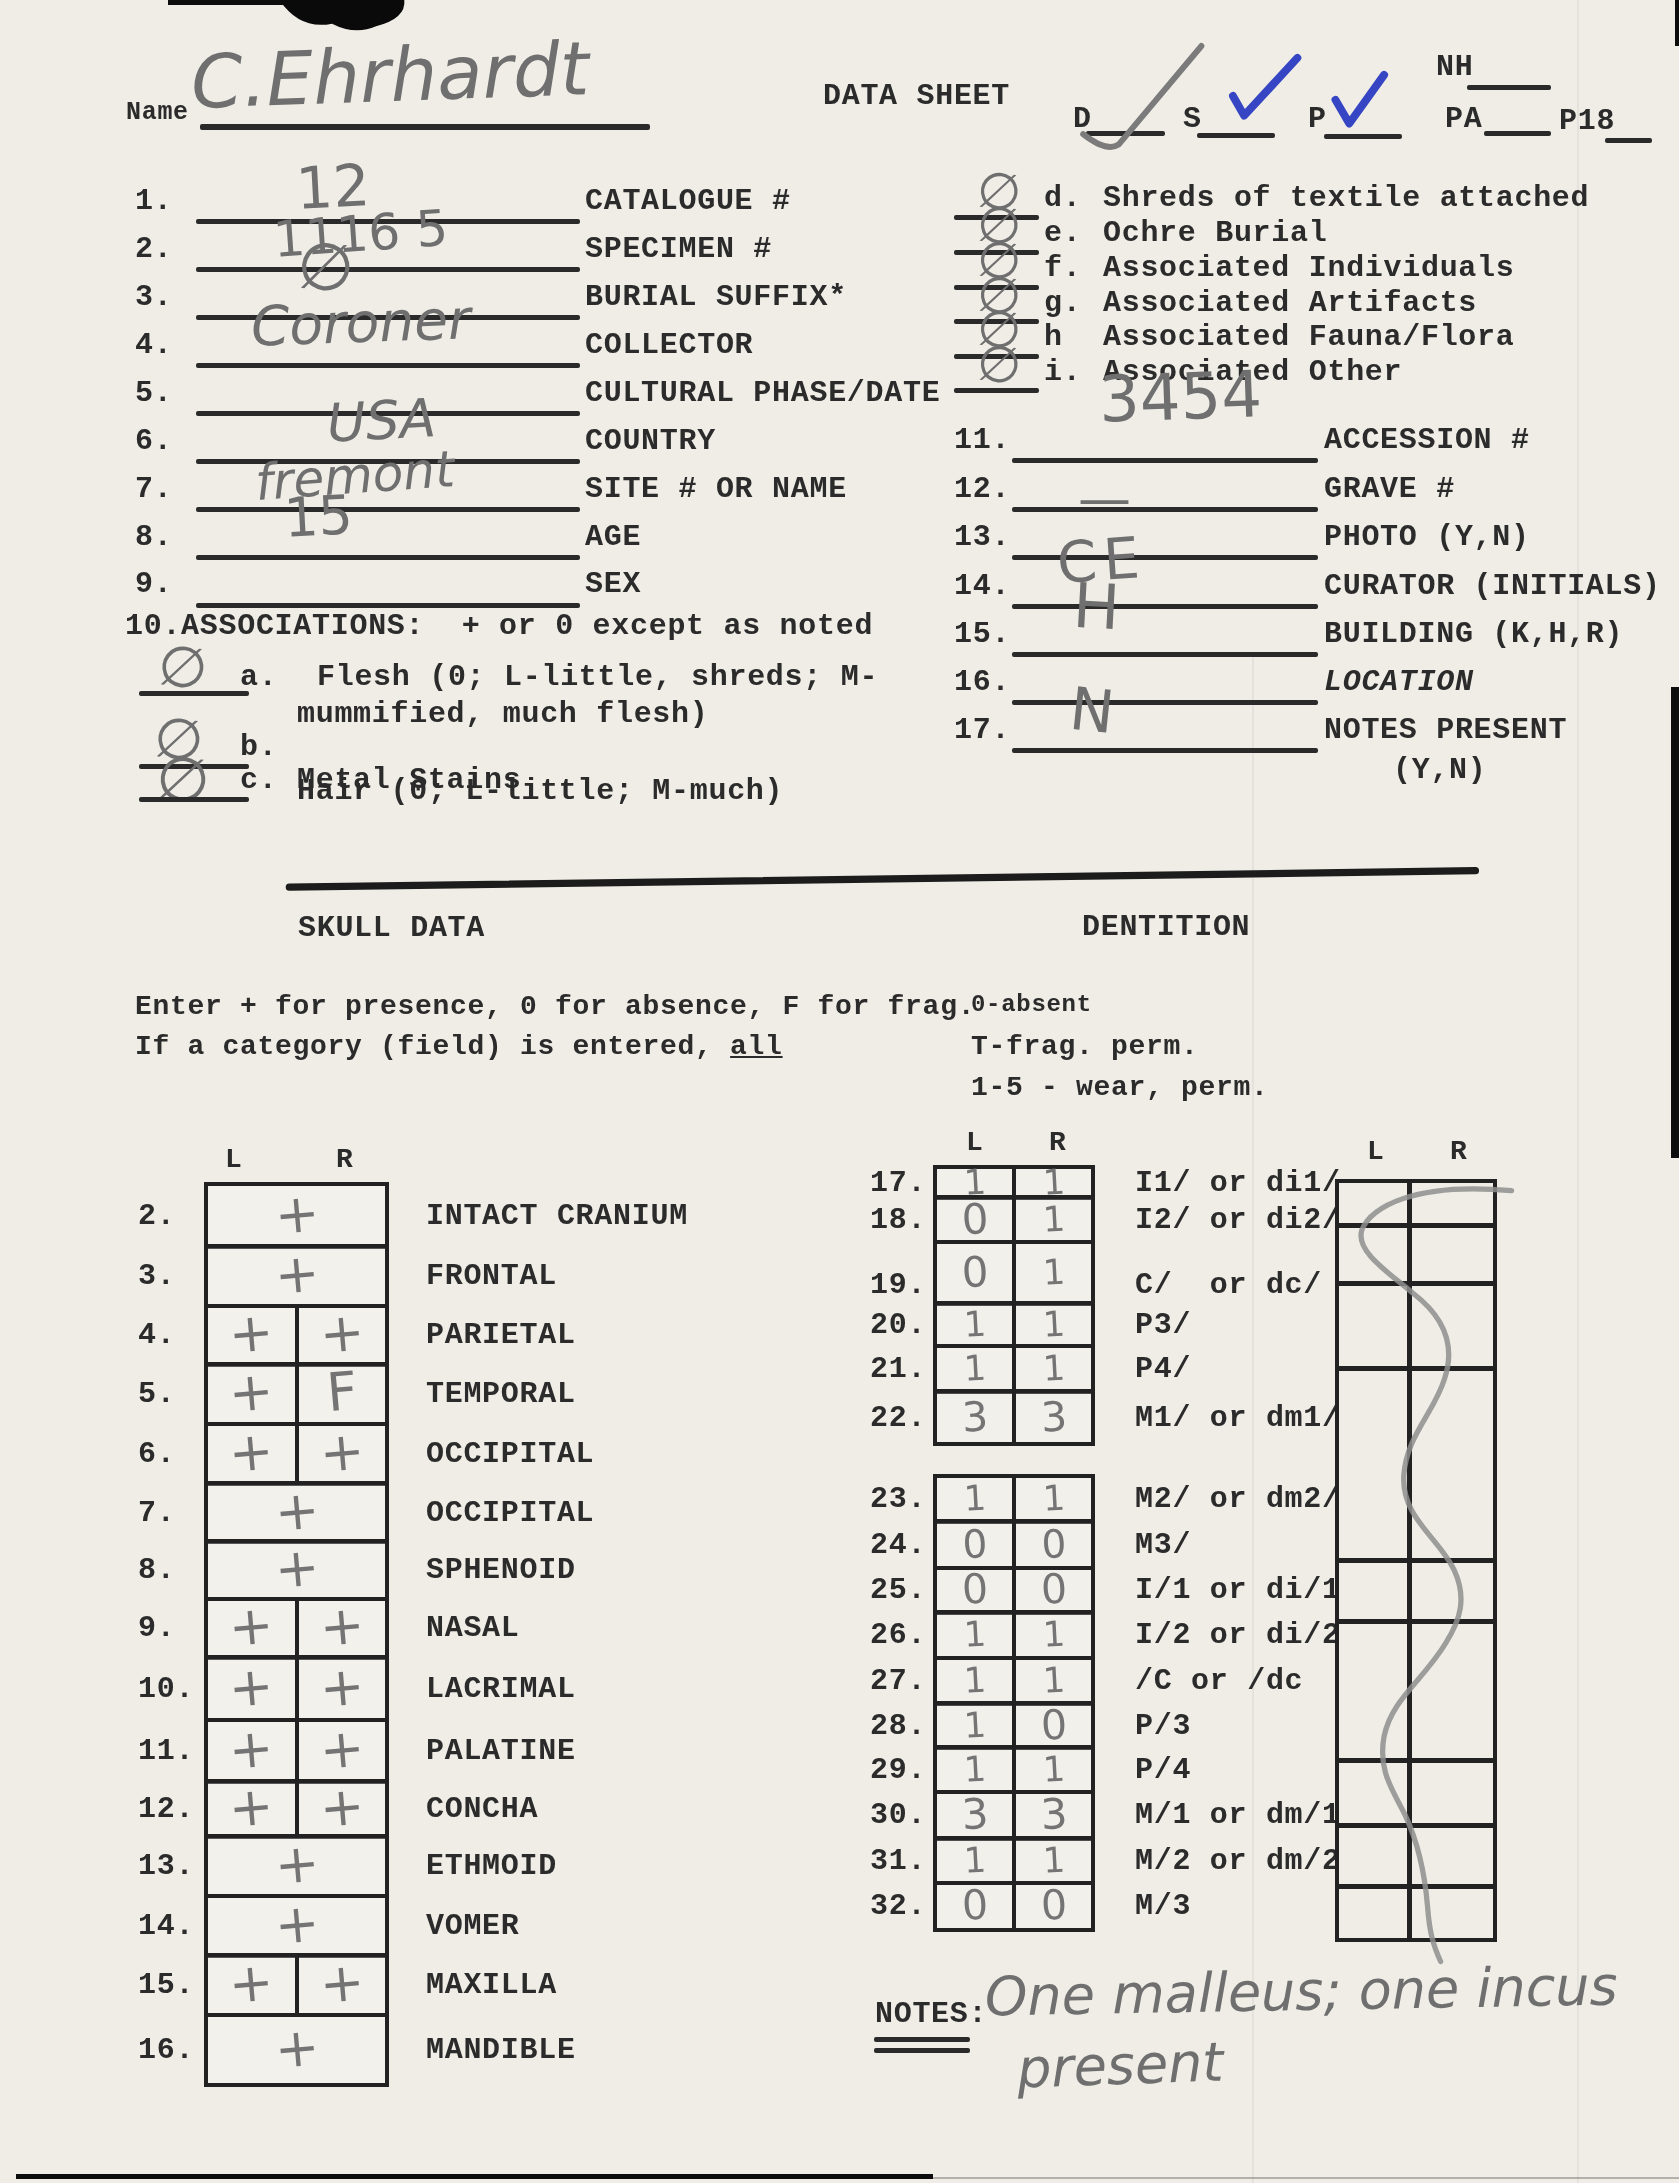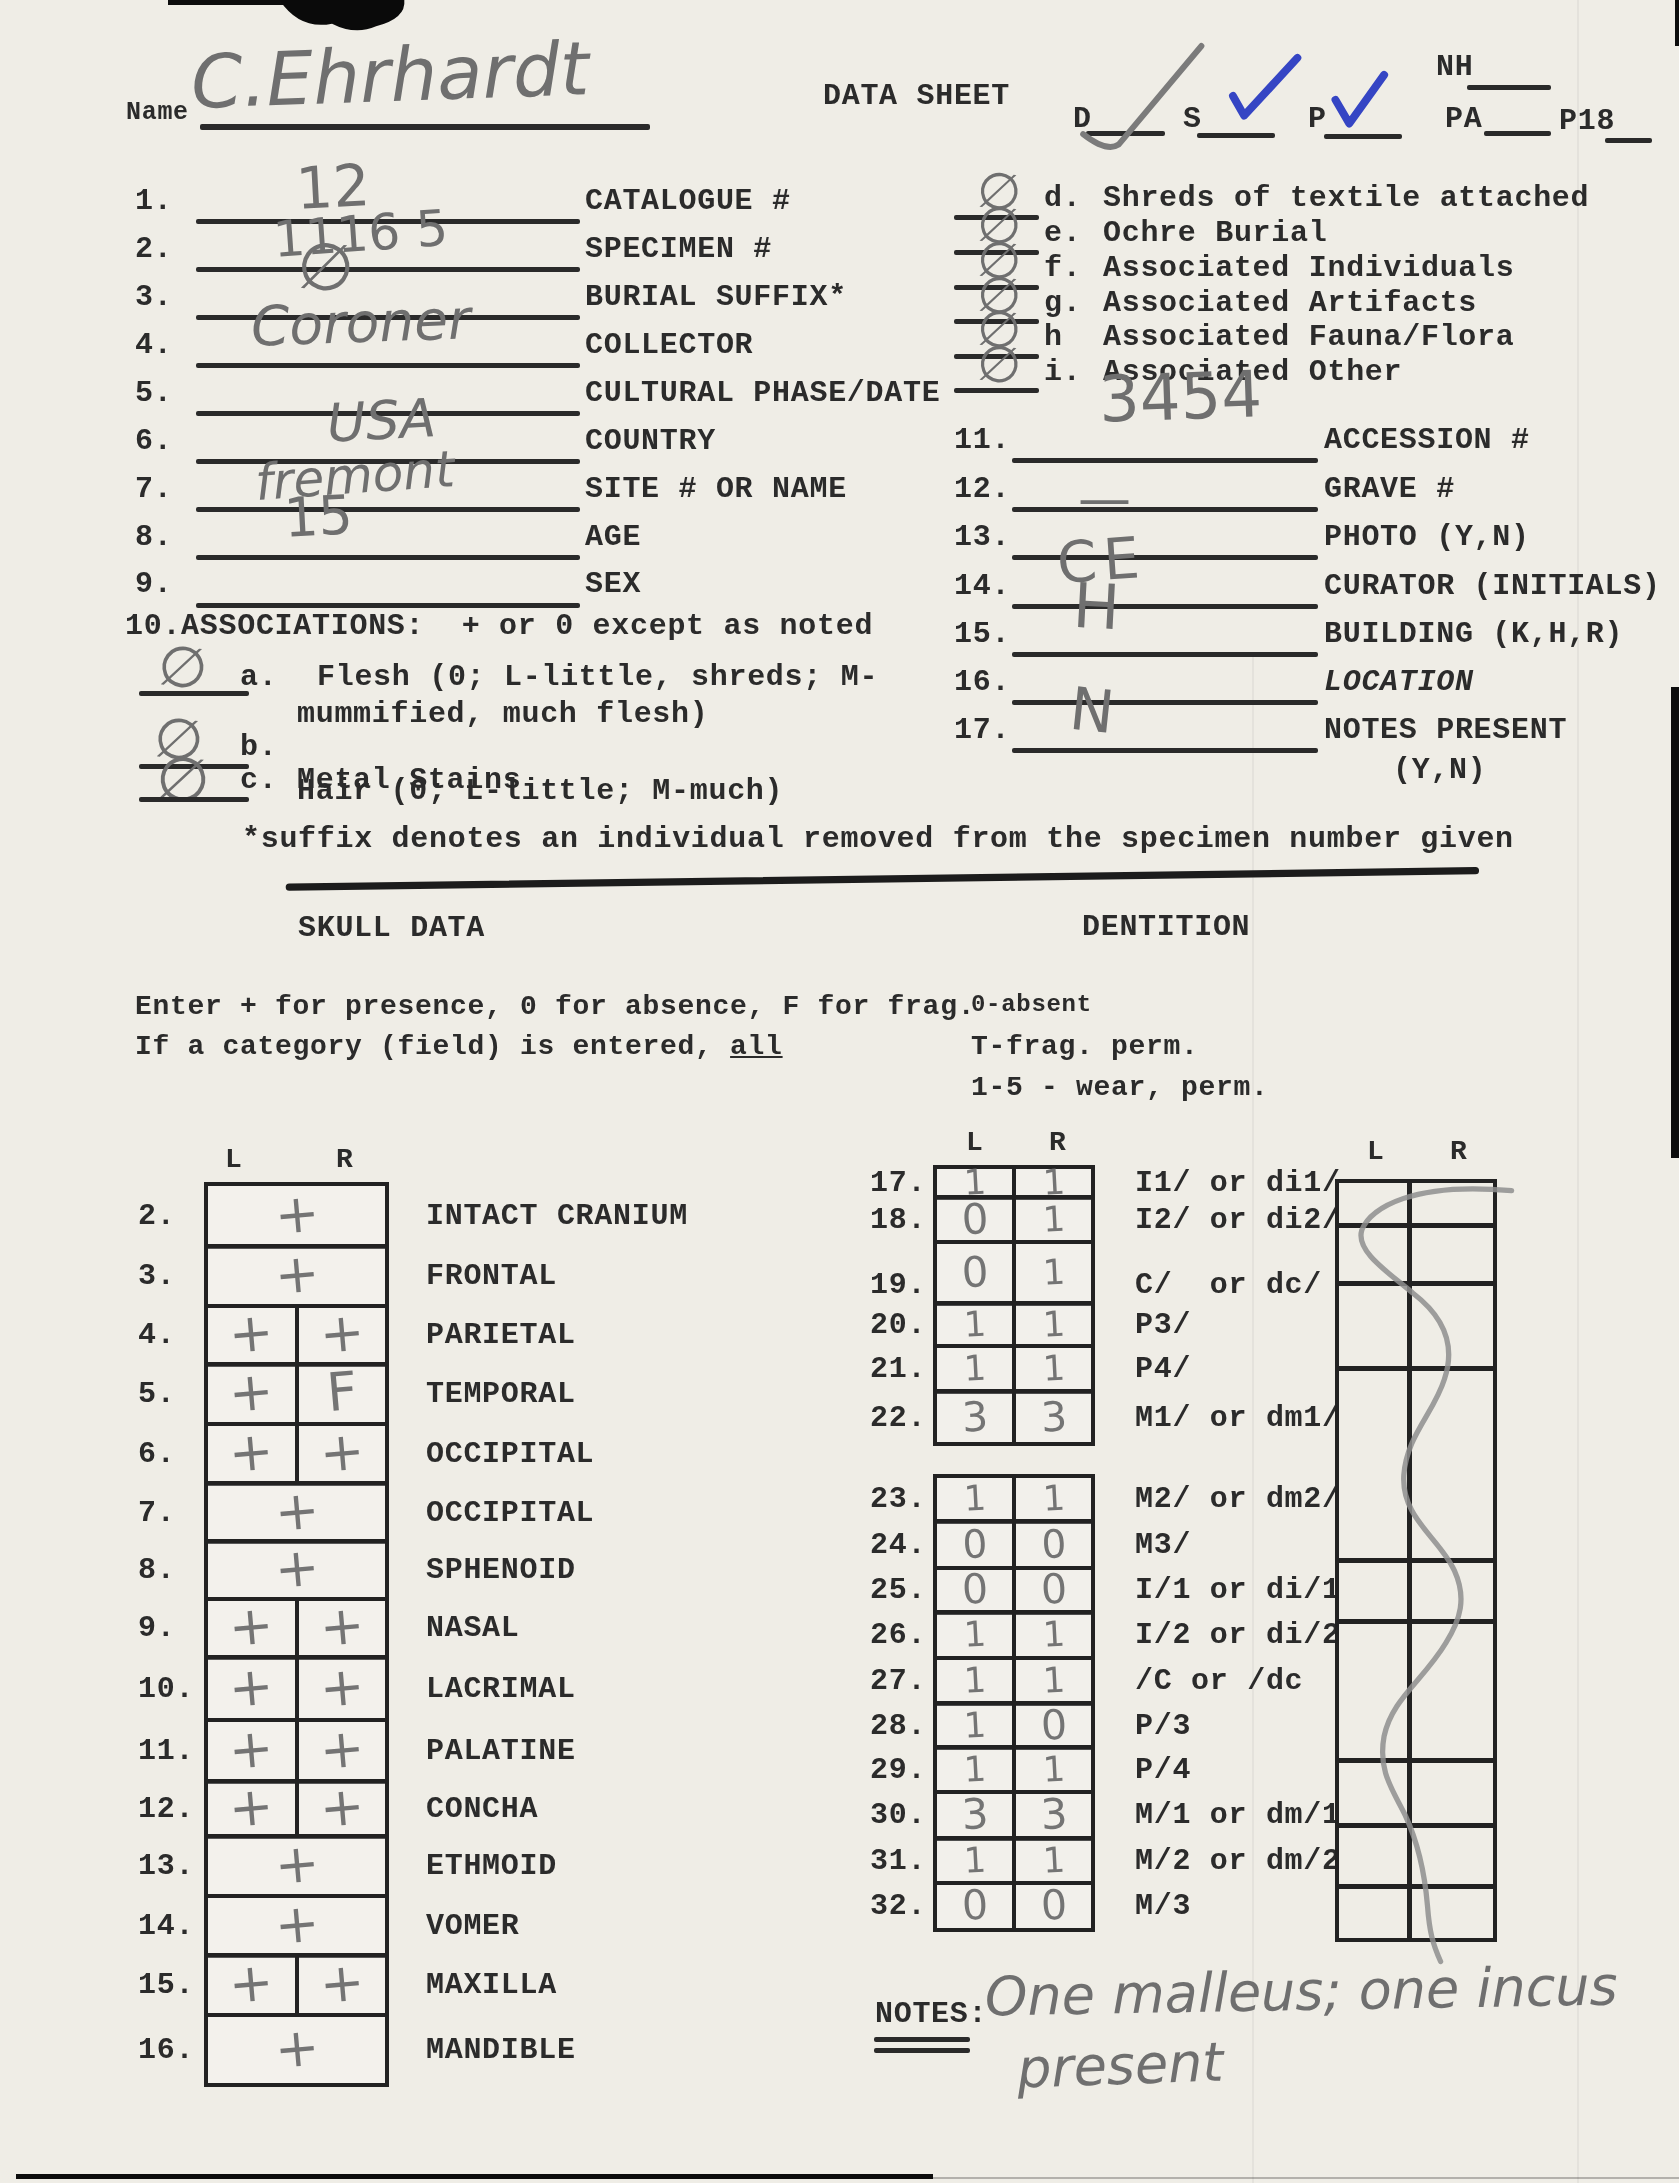--- a/index.html
+++ b/index.html
@@ -221,21 +221,20 @@
     <div class="ln" style="left:139px;top:764px;width:110px;"></div>
     <span class="t" style="left:240px;top:731px;">b.</span>
     <span class="t" style="left:297px;top:731px;margin-top:44px;">Hair (0; L-little; M-much)</span>
   </div>
   <div>
     <span class="hw" style="left:156px;top:749px;font-size:62px;transform:rotate(8deg);">∅</span>
     <div class="ln" style="left:139px;top:797px;width:110px;"></div>
     <span class="t" style="left:240px;top:764px;">c.</span>
     <span class="t" style="left:297px;top:764px;">Metal Stains</span>
   </div>
-  <span class="t" style="left:242px;top:823px;">*suffix denotes an individual removed from the specimen number given</span>
 
   <span class="t" style="left:298px;top:912px;">SKULL DATA</span>
   <span class="t" style="left:1082px;top:911px;">DENTITION</span>
 
   <span class="t" style="left:135px;top:992px;font-size:28px;">Enter + for presence, 0 for absence, F for frag.</span>
   <span class="t" style="left:135px;top:1032px;font-size:28px;"><span>If a category (field) is entered, </span><span class="uln">all</span></span>
 
   <span class="t" style="left:971px;top:992px;font-size:24px;">0-absent</span>
   <span class="t" style="left:971px;top:1032px;font-size:28px;">T-frag. perm.</span>
   <span class="t" style="left:971px;top:1073px;font-size:28px;">1-5 - wear, perm.</span>

